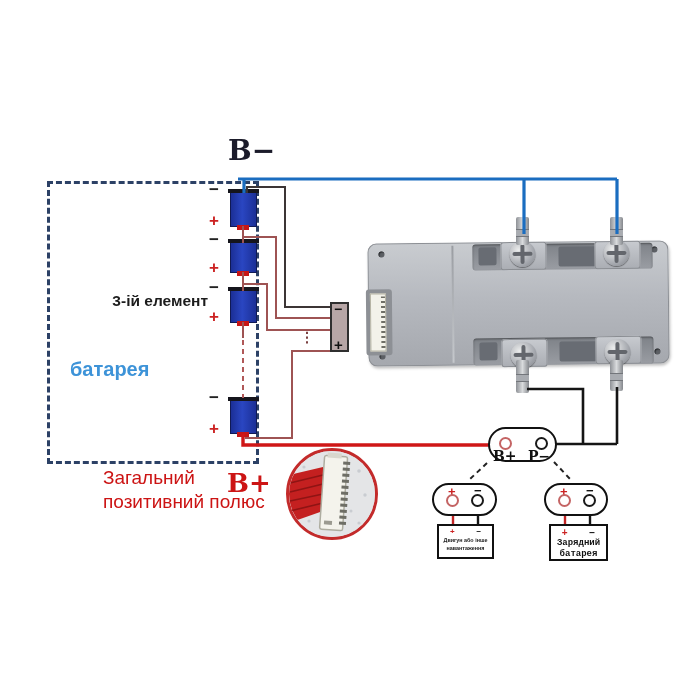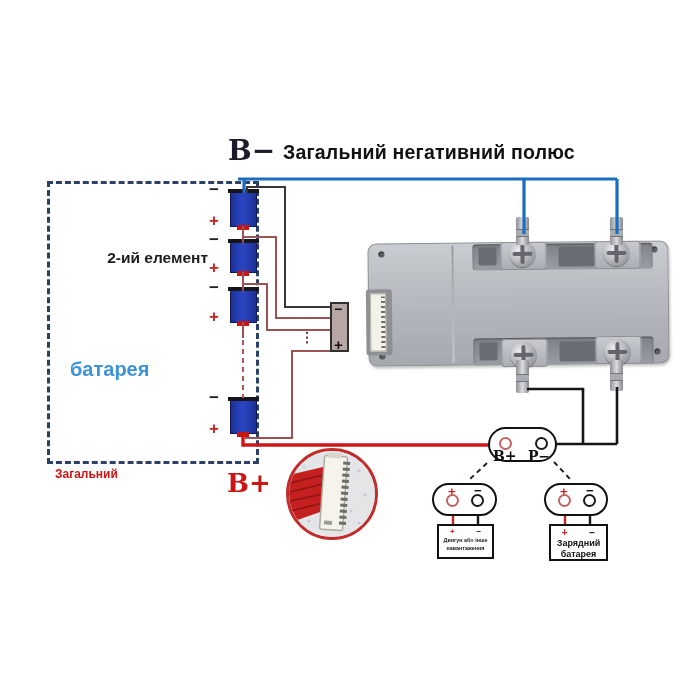--- a/index.html
+++ b/index.html
@@ -23,21 +23,21 @@
   .cell-label{font-size:15.5px;font-weight:bold;color:#1c1c1c;text-align:right;width:168px;left:40px;}
   .cl1{top:197px;} .cl2{top:249px;} .cl3{top:292px;} .cl4{top:407px;left:60px;width:166px;}
   .sign{width:16px;text-align:center;font-size:17px;font-weight:bold;left:206px;}
   .sign.minus{color:#222;} .sign.plus{color:#cc2222;}
   .m1{top:180px;}.p1{top:211px;}.m2{top:230px;}.p2{top:258px;}
   .m3{top:278px;}.p3{top:307px;}.m4{top:388px;}.p4{top:419px;}
   .pack-name{color:#3d93d8;font-weight:bold;font-size:20px;}
   .pn1{left:62px;top:334px;} .pn2{left:70px;top:358px;}
 
   
-  .pos-pole{color:#cc1414;font-weight:bold;font-size:12px;}
+  .pos-pole{color:#cc1414;font-weight:normal;font-size:19px;margin-left:48px;}
   .pp1{left:55px;top:467px;} .pp2{left:55px;top:491px;}
   .bplus-sym{left:227px;top:468px;font-family:"DejaVu Serif",serif;font-weight:bold;
              font-size:26px;color:#cc1414;}
 
   
   .conn-block{left:330px;top:302px;width:19px;height:50px;background:#b7a6a6;
               border:2px solid #2f2f2f;box-sizing:border-box;}
   .conn-minus{left:334px;top:301px;font-size:14px;font-weight:bold;color:#111;}
   .conn-plus{left:334px;top:336px;font-size:15px;font-weight:bold;color:#111;}
   .conn-dots{left:300px;top:329px;font-size:14px;font-weight:bold;color:#7a4040;letter-spacing:0;}
@@ -93,51 +93,51 @@
   .ovsign{font-size:13px;font-weight:bold;z-index:6;}
   .ovsign.red{color:#c22;} .ovsign.blk{color:#111;}
 
   .dev-box{border:2.5px solid #111;background:#fff;box-sizing:border-box;z-index:5;text-align:center;}
   .load-box{left:437px;top:524px;width:57px;height:35px;}
   .chg-box{left:549px;top:524px;width:59px;height:37px;}
   .boxsigns{display:flex;justify-content:space-around;font-weight:bold;line-height:1;margin-top:2px;}
   .load-box .boxsigns{font-size:8px;} .chg-box .boxsigns{font-size:10px;}
   .boxsigns .r{color:#c22;} .boxsigns .k{color:#111;}
   .load-txt{font-size:5.4px;font-weight:bold;color:#222;line-height:1.5;}
-  .chg-txt{font-size:9px;font-weight:bold;color:#111;line-height:1.25;}
+  .chg-txt{font-size:9px;font-weight:bold;color:#111;line-height:1.25;font-family:Liberation Mono, monospace;}
 </style>
 </head>
 <body>
 
 <div class="canvas">
 
   <div class="abs bminus">B−</div>
-  <div class="abs title-text">Загальний негативний полюс</div>
 
   <div class="abs pack-box"></div>
 
   <div class="abs battery b1"></div>
   <div class="abs battery b2"></div>
   <div class="abs battery b3"></div>
   <div class="abs battery b4"></div>
 
-  <div class="abs cell-label cl2">2-ий елемент</div>
+  <div class="abs cell-label cl3">3-ій елемент</div>
 
   <div class="abs sign minus m1">−</div>
   <div class="abs sign plus  p1">+</div>
   <div class="abs sign minus m2">−</div>
   <div class="abs sign plus  p2">+</div>
   <div class="abs sign minus m3">−</div>
   <div class="abs sign plus  p3">+</div>
   <div class="abs sign minus m4">−</div>
   <div class="abs sign plus  p4">+</div>
 
   <div class="abs pack-name pn2">батарея</div>
 
   <div class="abs pos-pole pp1">Загальний</div>
+  <div class="abs pos-pole pp2">позитивний полюс</div>
   <div class="abs bplus-sym">B+</div>
 
   <div class="abs conn-block"></div>
   <div class="abs conn-minus">−</div>
   <div class="abs conn-plus">+</div>
   <div class="abs conn-dots">⋮</div>
 
   <div class="post t1"></div>
   <div class="post t2"></div>
   <div class="post b1p"></div>

